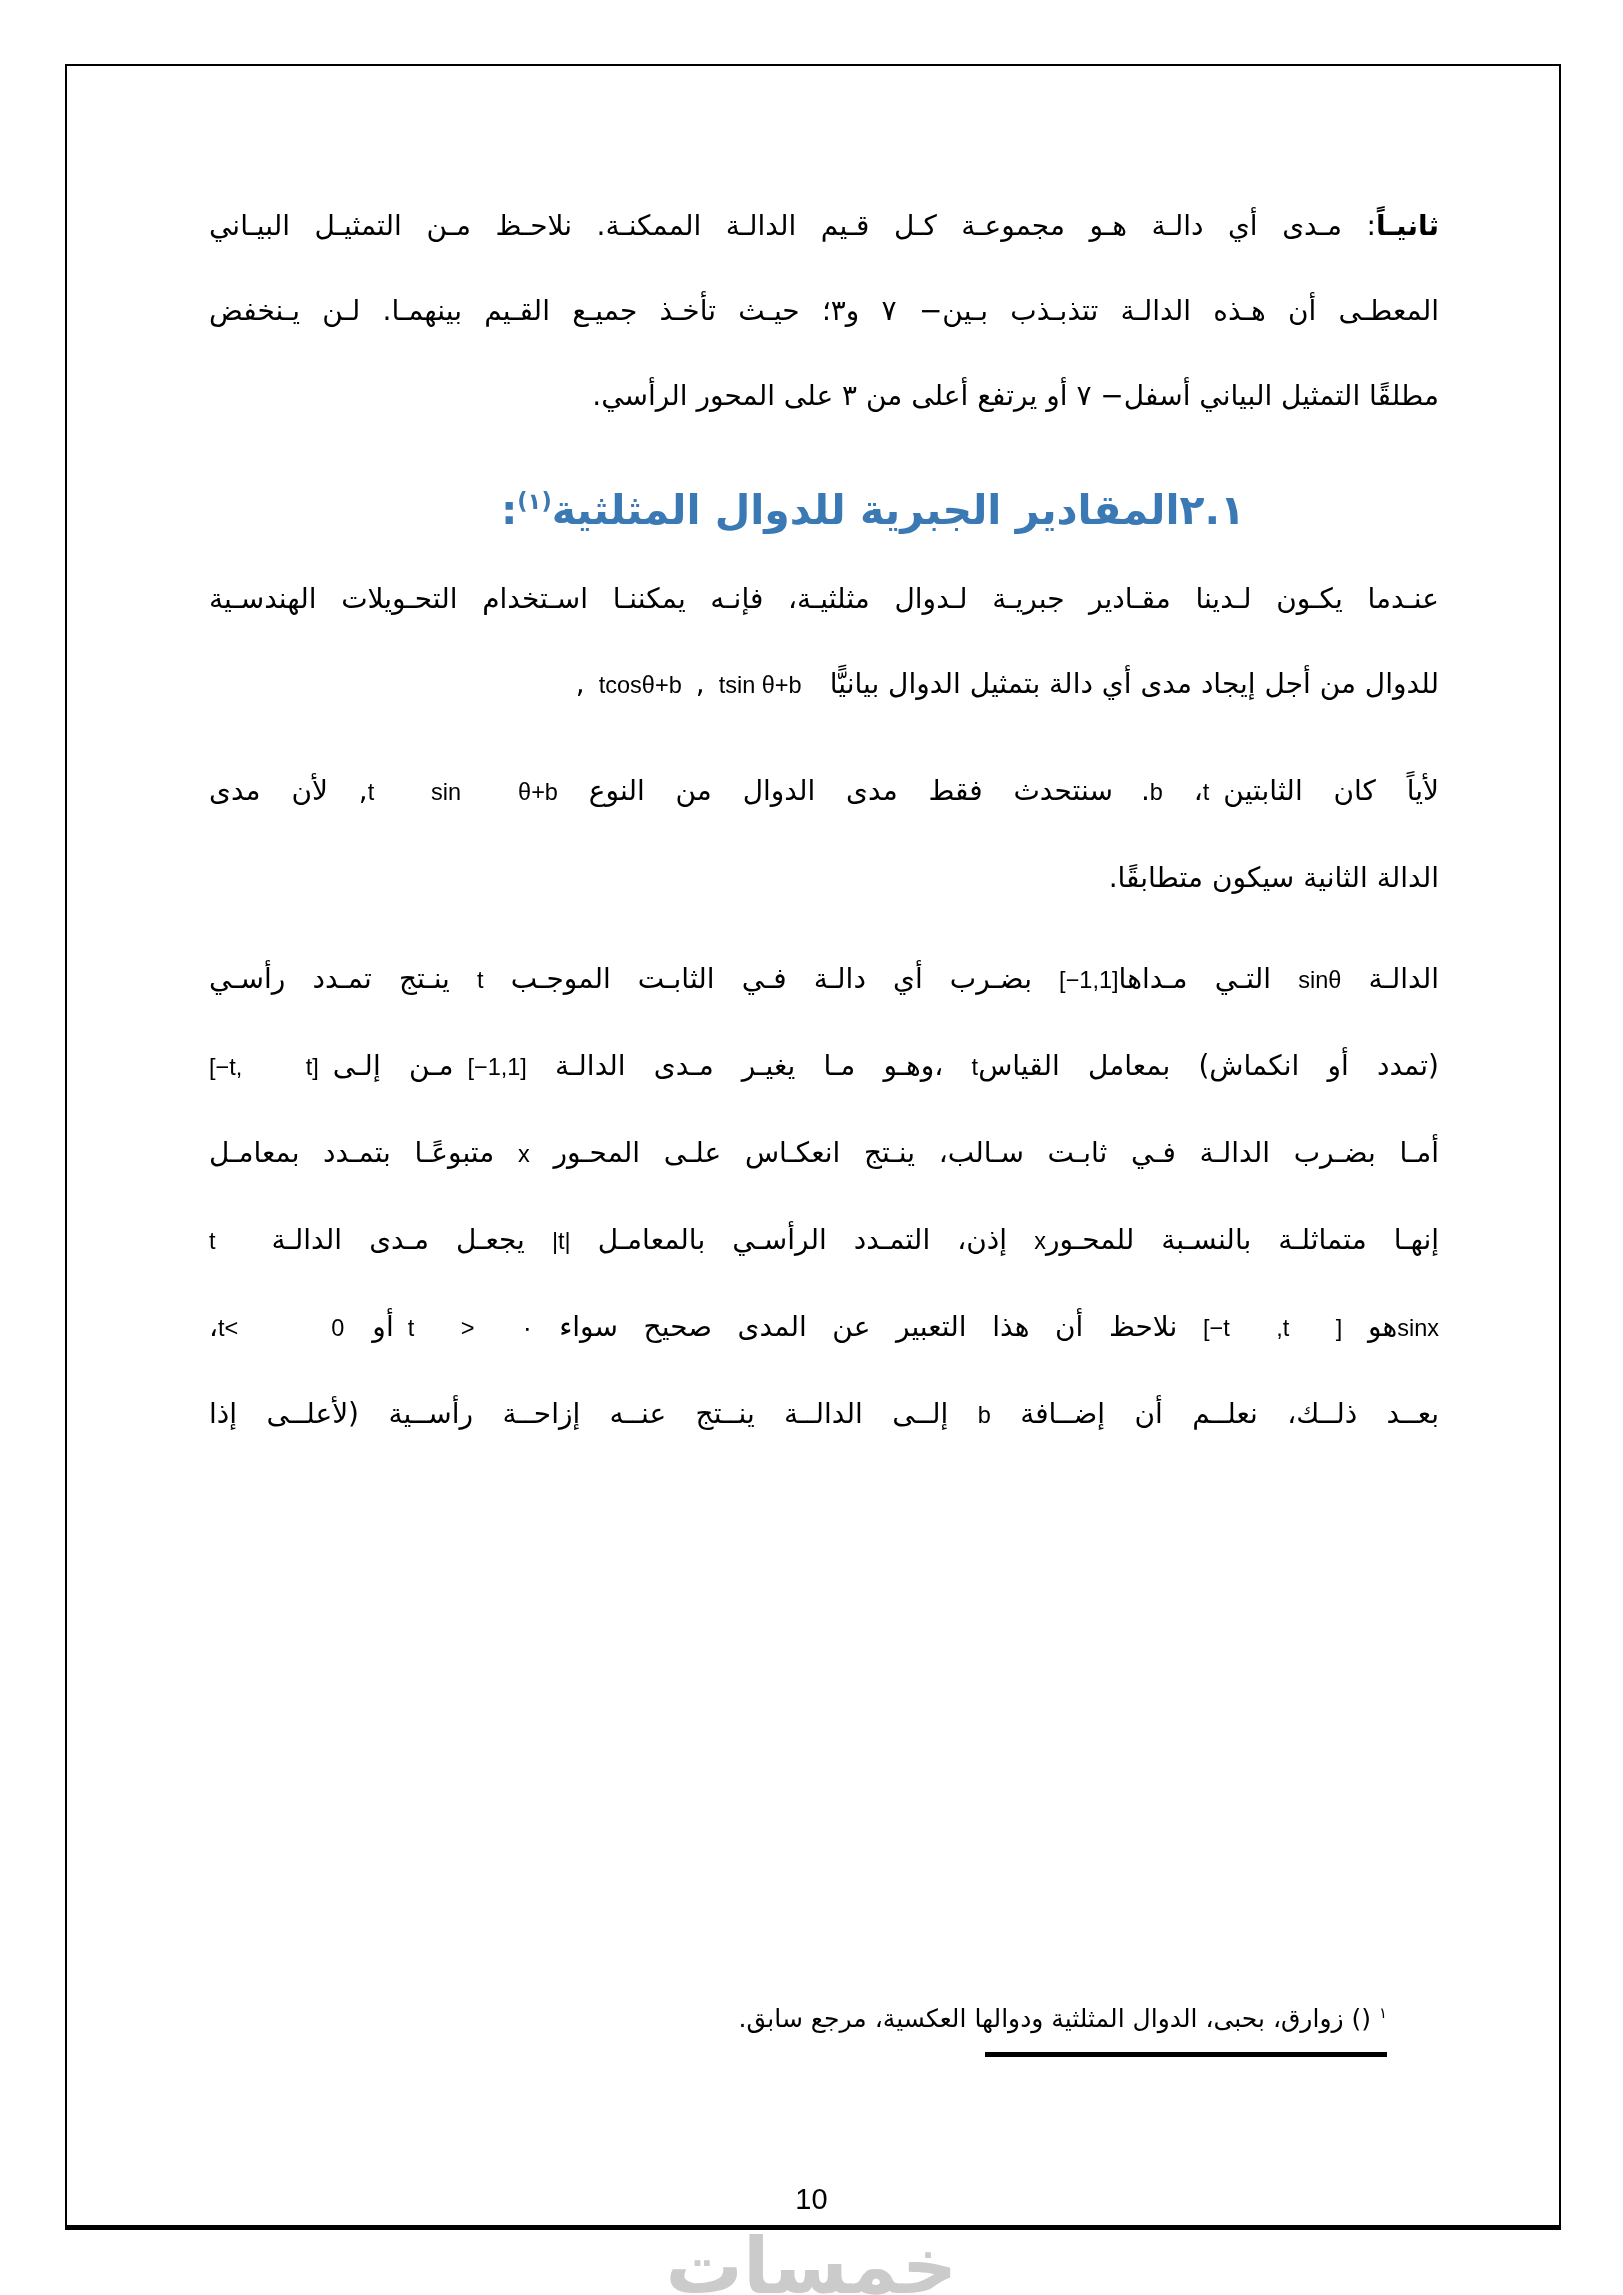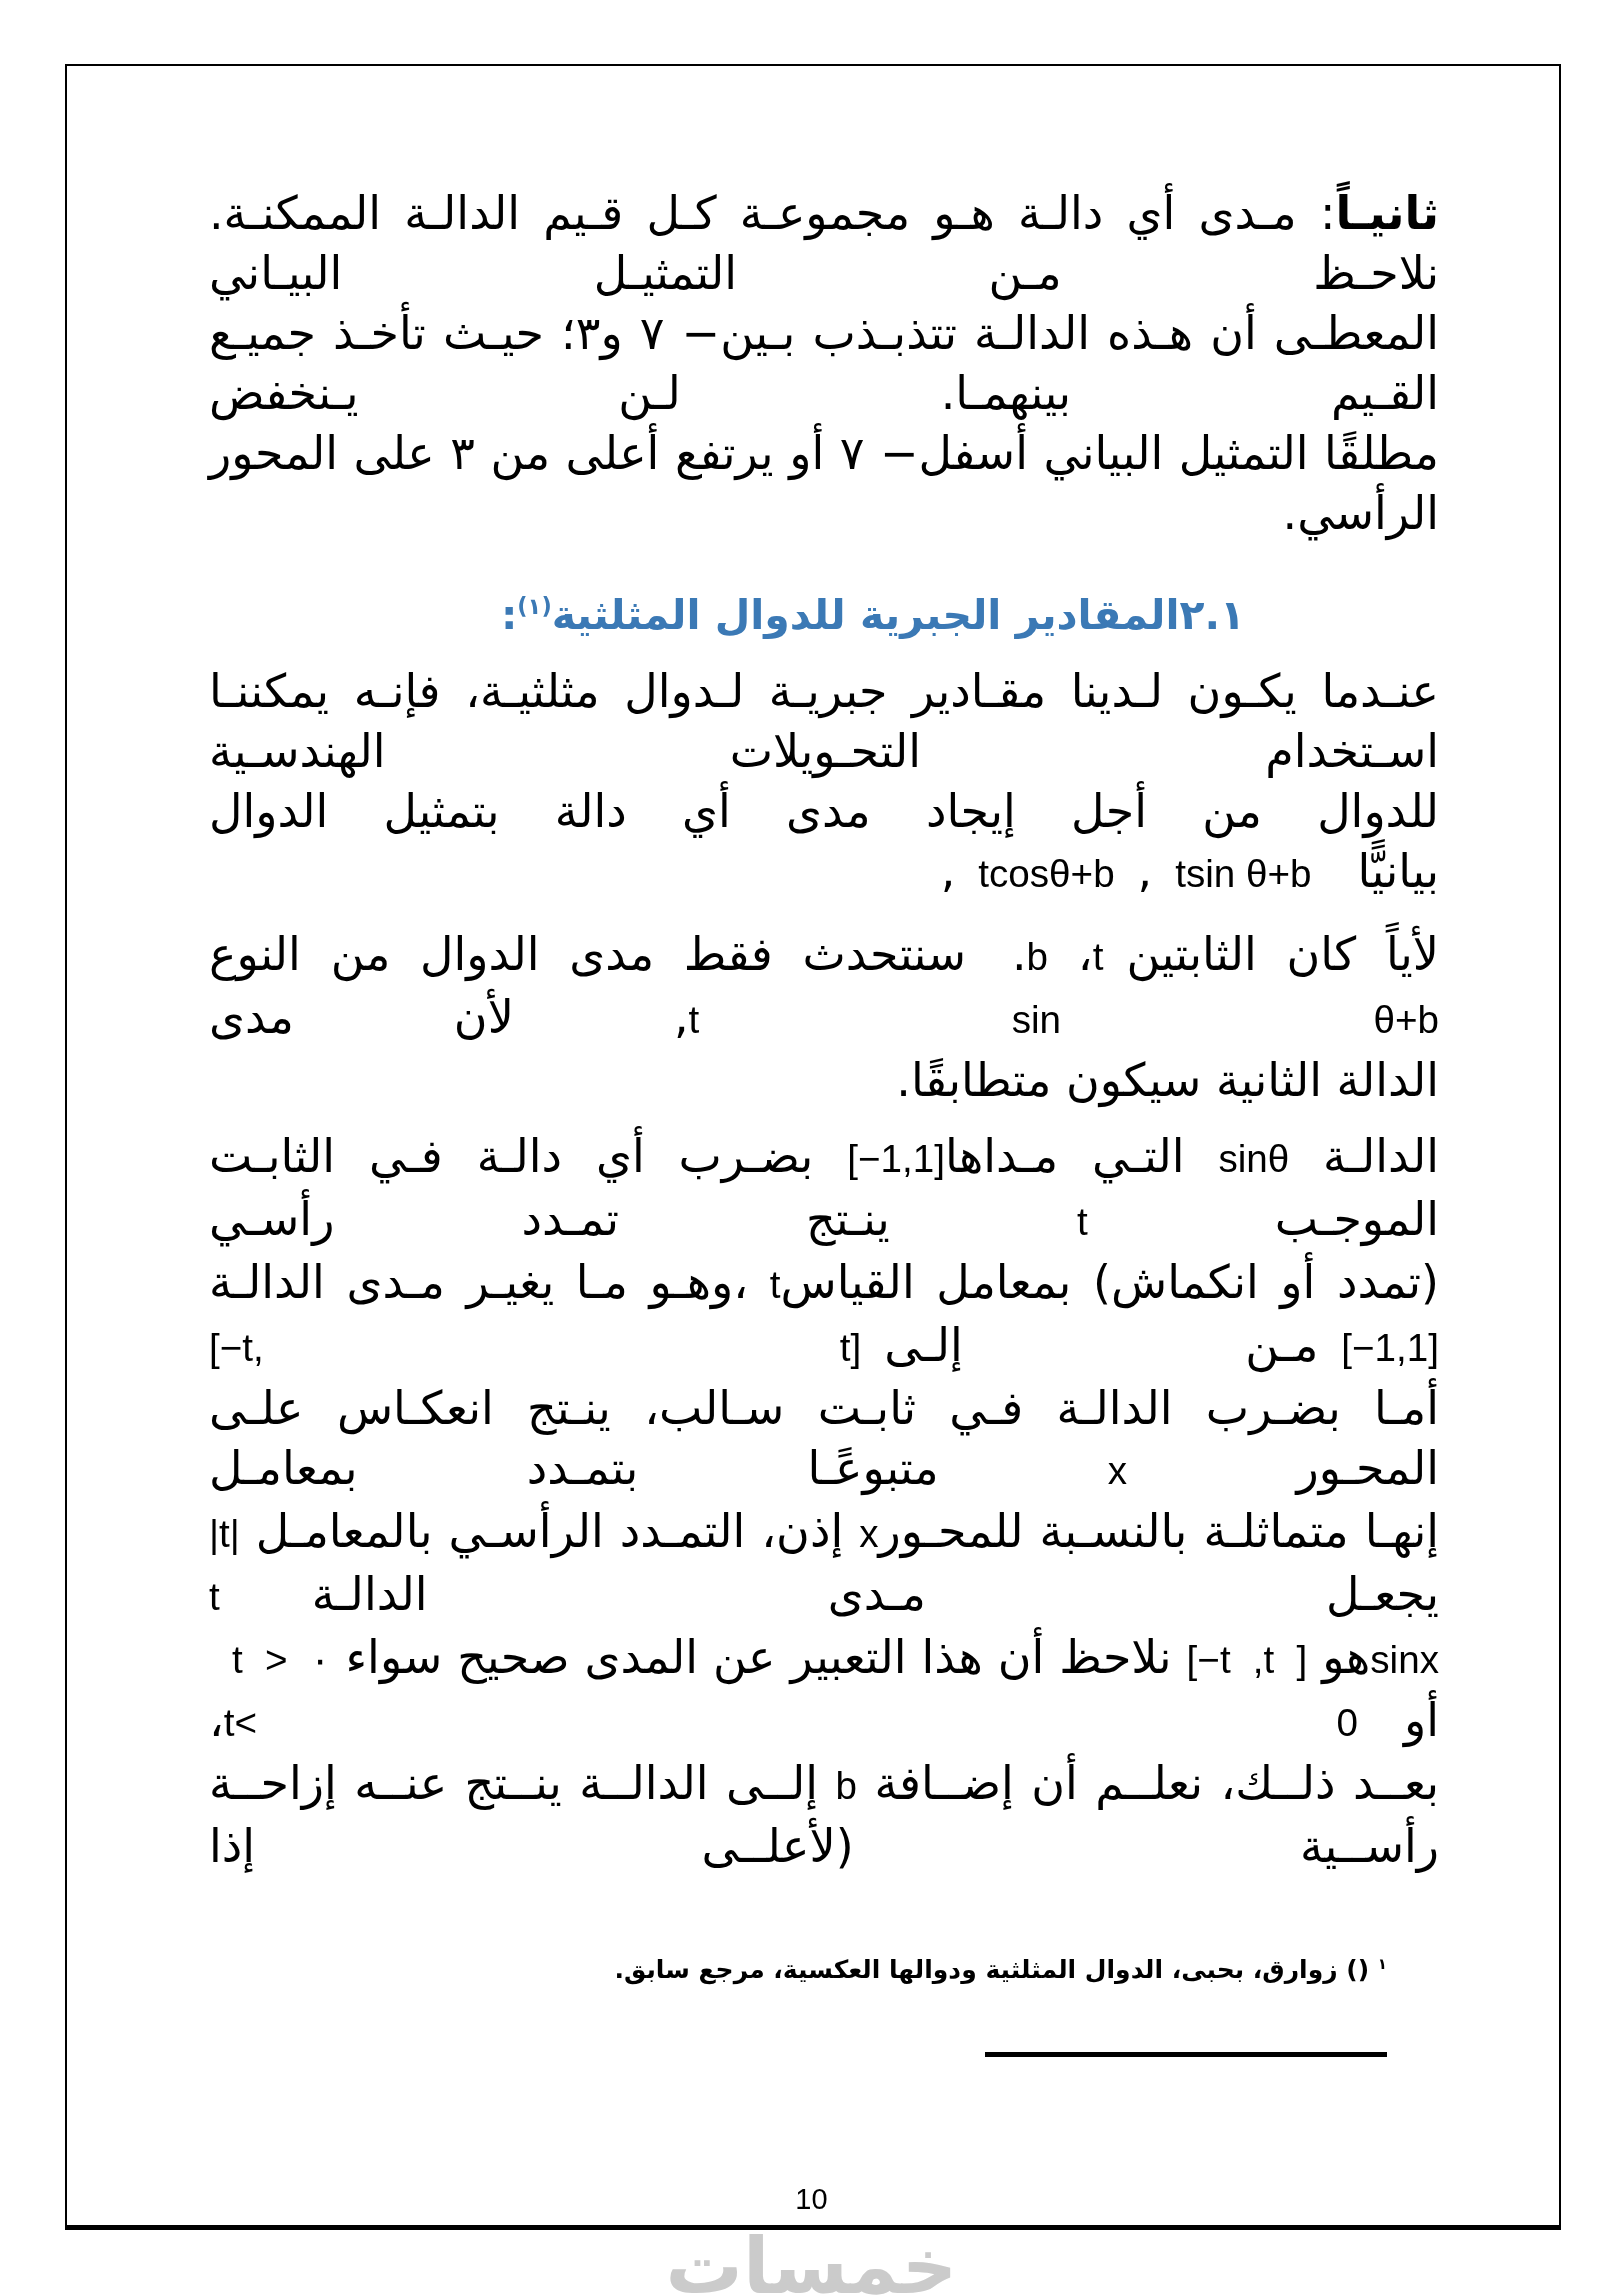--- a/index.html
+++ b/index.html
@@ -4,40 +4,40 @@
 <style>
   html,body{margin:0;padding:0;background:#ffffff;}
   body{width:1623px;height:2295px;position:relative;overflow:hidden;
        font-family:"DejaVu Sans",sans-serif;color:#000;}
   .watermark{position:absolute;left:0;right:0;top:2222px;text-align:center;
        font-size:77px;font-weight:bold;color:#cbcbcb;z-index:0;letter-spacing:1.3px;}
   .page-frame{position:absolute;left:65px;top:64px;width:1492px;height:2159px;
        border:2.6px solid #000;border-bottom-width:5.2px;z-index:1;background:transparent;}
   .content{position:absolute;left:209px;right:184px;top:183px;z-index:2;direction:rtl;}
   .para{margin:0;padding:0;}
-  .line{line-height:60px;font-size:46px;text-align:justify;text-align-last:justify;
+  .line{line-height:85px;font-size:28px;text-align:justify;text-align-last:justify;
         white-space:nowrap;}
   .line.end{text-align-last:right;}
   .run{white-space:pre-wrap;}
   .run.m{font-family:"Liberation Sans",sans-serif;direction:ltr;
          unicode-bidi:isolate-override;font-size:0.84em;white-space:pre;}
   .run.b{font-weight:bold;}
   .run.sup{vertical-align:super;font-size:0.55em;line-height:0;}
   .m-p1{margin-top:0;}
   .m-p2{margin-top:16.4px;}
   .heading{margin-top:26px;line-height:92px;font-size:41px;font-weight:bold;
            color:#3b79b5;text-align:center;margin-left:0;margin-right:-98px;
            direction:rtl;white-space:nowrap;}
   .m-p3{margin-top:0px;}
   .m-p4{margin-top:19.6px;}
   .m-p5{margin-top:16.4px;}
   .footnote-separator{position:absolute;left:985px;top:2052px;width:402px;height:5.2px;
            background:#000;z-index:2;}
-  .footnote{position:absolute;right:236px;top:1950px;z-index:2;direction:rtl;
-           font-size:25px;font-weight:bold;line-height:39px;white-space:nowrap;}
+  .footnote{position:absolute;right:236px;top:1999px;z-index:2;direction:rtl;
+           font-size:25px;font-weight:normal;line-height:39px;white-space:nowrap;}
   .footnote .run.sup{font-size:0.6em;}
   .page-number{position:absolute;left:0;right:0;top:2183px;text-align:center;
            font-size:29px;z-index:2;font-family:"Liberation Sans",sans-serif;}
 </style>
 </head>
 <body>
 
 <div class="watermark">خمسات</div>
 
 <div class="page-frame"></div>

